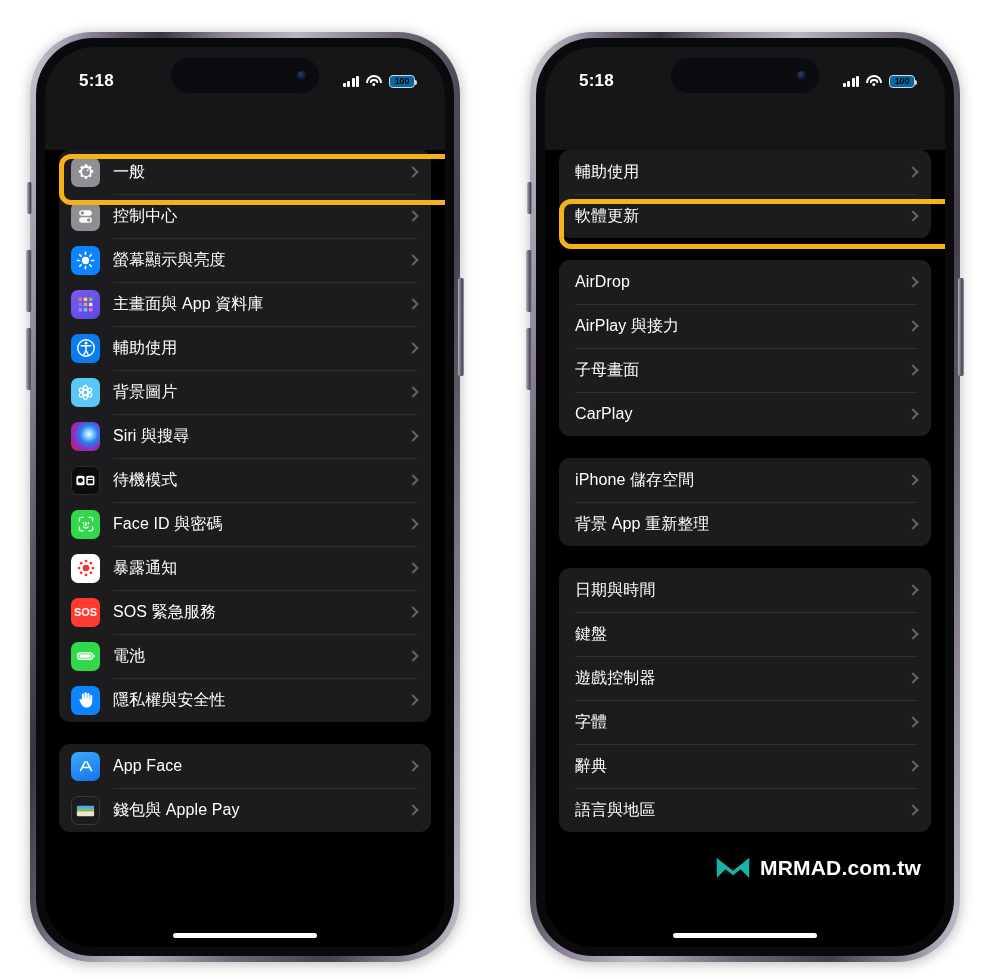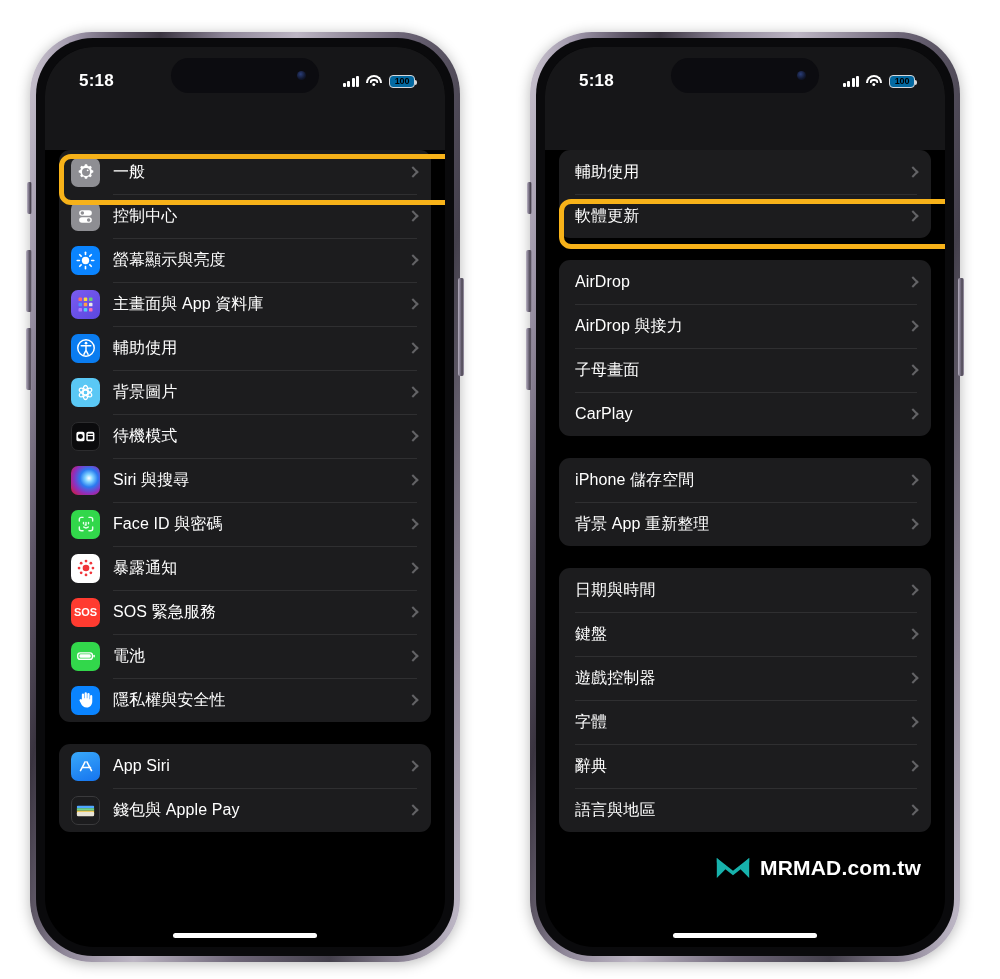--- a/index.html
+++ b/index.html
@@ -322,39 +322,39 @@
                     </g>
                   </svg>
               </div>
               <div class="row-inner">
                 <span class="row-label">背景圖片</span>
                 <span class="chev"></span>
               </div>
             </div>
 
             <div class="row">
+              <div class="app-icon ic-siri"></div>
+              <div class="row-inner">
+                <span class="row-label">Siri 與搜尋</span>
+                <span class="chev"></span>
+              </div>
+            </div>
+
+            <div class="row">
               <div class="app-icon ic-standby">
                 <svg width="23" height="23" viewBox="0 0 24 24">
                   <rect x="2.5" y="7" width="8.5" height="10" rx="2" fill="#fff"></rect>
                   <circle cx="6.7" cy="12" r="2.6" fill="#0b0b0d"></circle>
                   <rect x="12.8" y="7" width="8.5" height="10" rx="2" fill="#fff"></rect>
                   <rect x="14.4" y="9" width="5.3" height="1.4" fill="#0b0b0d"></rect>
                     <rect x="14.4" y="11.6" width="5.3" height="3.6" fill="#0b0b0d"></rect>
                 </svg>
               </div>
               <div class="row-inner">
                 <span class="row-label">待機模式</span>
-                <span class="chev"></span>
-              </div>
-            </div>
-
-            <div class="row">
-              <div class="app-icon ic-siri"></div>
-              <div class="row-inner">
-                <span class="row-label">Siri 與搜尋</span>
                 <span class="chev"></span>
               </div>
             </div>
 
             <div class="row">
               <div class="app-icon ic-face">
                 <svg width="20" height="20" viewBox="0 0 24 24" fill="none" stroke="#eafff0" stroke-width="1.7" stroke-linecap="round">
                   <path d="M4 8.5V6.3A2.3 2.3 0 0 1 6.3 4h2.2M15.5 4h2.2A2.3 2.3 0 0 1 20 6.3v2.2M20 15.5v2.2a2.3 2.3 0 0 1-2.3 2.3h-2.2M8.5 20H6.3A2.3 2.3 0 0 1 4 17.7v-2.2"></path>
                   <path d="M9 10.2v1.6M15 10.2v1.6M12 10v3.2h-1.1M9.3 15.6c.8.8 1.7 1.1 2.7 1.1s1.9-.3 2.7-1.1"></path>
                 </svg>
@@ -423,21 +423,21 @@
           </div>
 
           <div class="group">
             <div class="row">
               <div class="app-icon ic-appstore">
                 <svg width="22" height="22" viewBox="0 0 24 24" stroke="#fff" stroke-width="1.7" fill="none" stroke-linecap="round">
                   <path d="M6 17l5-9.5M18 17l-5-9.5M8.3 13.6h8.6"></path>
                 </svg>
               </div>
               <div class="row-inner">
-                <span class="row-label">App Siri</span>
+                <span class="row-label">App Face</span>
                 <span class="chev"></span>
               </div>
             </div>
 
             <div class="row">
               <div class="app-icon ic-wallet">
                 <svg width="23" height="23" viewBox="0 0 24 24">
                   <rect x="3" y="7" width="18" height="2.6" rx="1" fill="#4da6ff"></rect>
                   <rect x="3" y="9.6" width="18" height="2.6" fill="#6fd38a"></rect>
                   <rect x="3" y="12.2" width="18" height="2.6" fill="#f0c33c"></rect>
@@ -514,21 +514,21 @@
 
           <div class="group">
             <div class="row noicon">
               <div class="row-inner">
                 <span class="row-label">AirDrop</span>
                 <span class="chev"></span>
               </div>
             </div>
             <div class="row noicon">
               <div class="row-inner">
-                <span class="row-label">AirDrop 與接力</span>
+                <span class="row-label">AirPlay 與接力</span>
                 <span class="chev"></span>
               </div>
             </div>
             <div class="row noicon">
               <div class="row-inner">
                 <span class="row-label">子母畫面</span>
                 <span class="chev"></span>
               </div>
             </div>
             <div class="row noicon">

